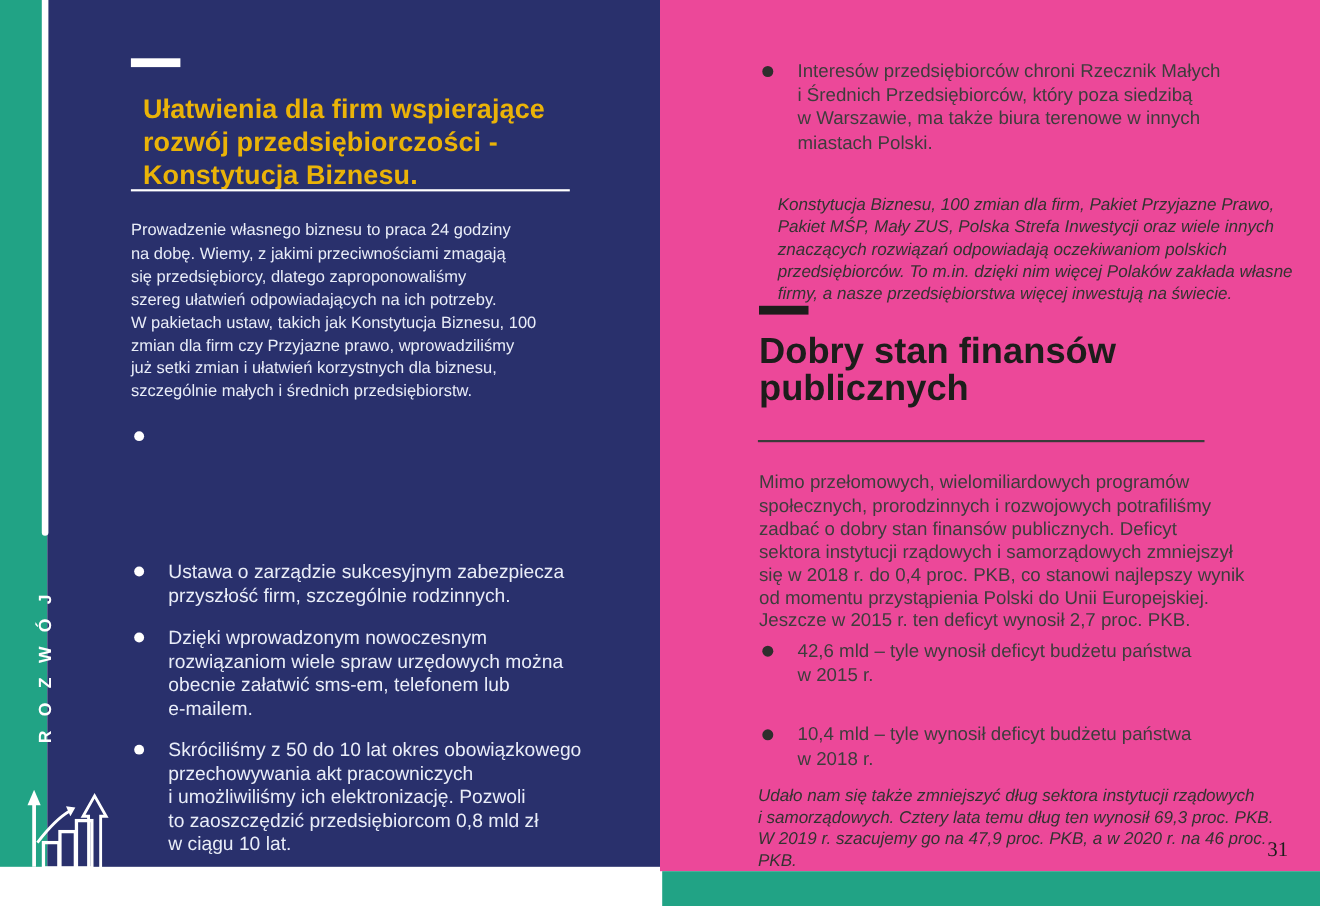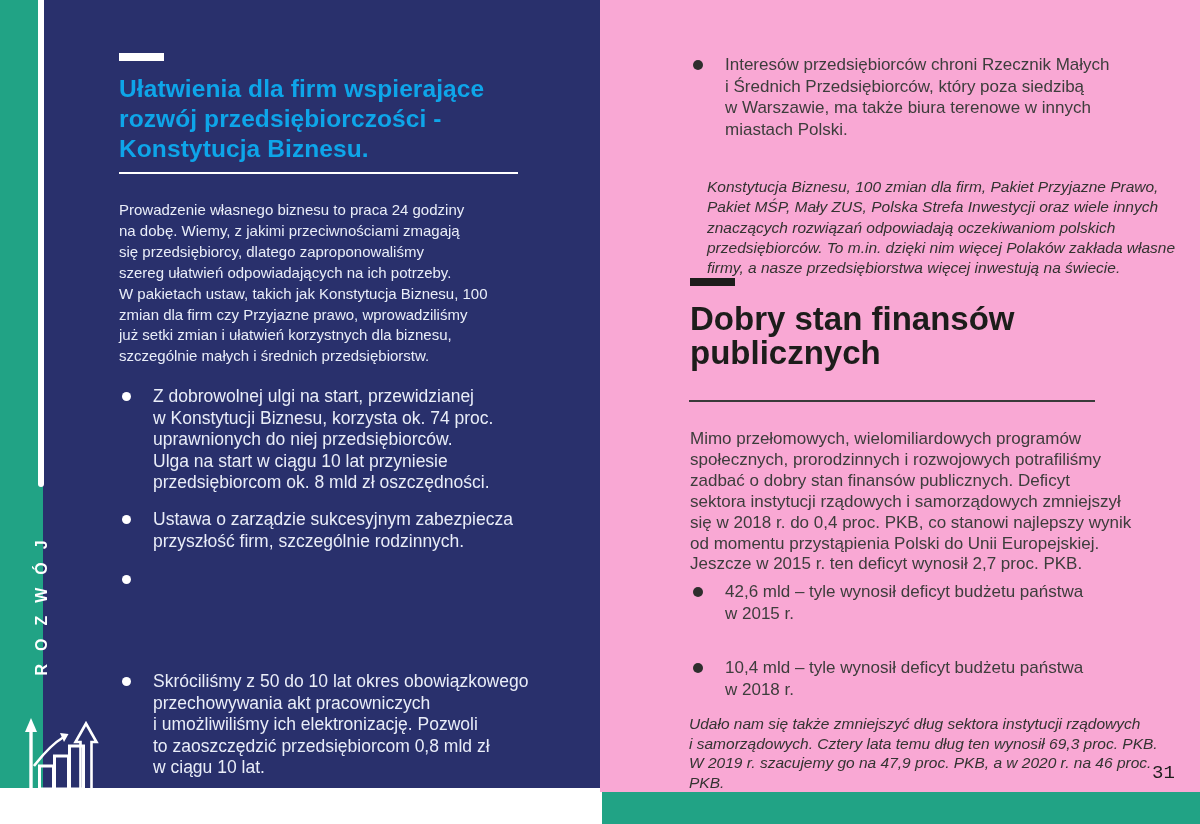--- a/index.html
+++ b/index.html
@@ -14,42 +14,42 @@
   .rail-label{
     position:absolute;left:-60px;top:598px;width:204px;height:20px;z-index:6;
     transform:rotate(-90deg);color:#ffffff;font-weight:bold;font-size:16px;
     letter-spacing:13px;padding-left:13px;box-sizing:border-box;
     text-align:center;line-height:20px;white-space:nowrap;
   }
   
   .navy-panel{position:absolute;left:43px;top:0;width:557px;height:788px;background:#29306c;z-index:1;}
   .dash-left{position:absolute;left:76px;top:53px;width:45px;height:8px;background:#ffffff;}
   .panel-title{
-    position:absolute;left:76px;top:74px;margin:0;width:460px;
-    color:#0ea5e9;font-size:24.5px;line-height:30px;font-weight:bold;
+    position:absolute;left:76px;top:74px;margin:11px;width:460px;
+    color:#eab308;font-size:24.5px;line-height:30px;font-weight:bold;
     white-space:pre-line;letter-spacing:.1px;
   }
   .title-underline{position:absolute;left:76px;top:172px;width:399px;height:2px;background:#ffffff;}
   .panel-intro{
     position:absolute;left:76px;top:200px;margin:0;width:478px;
     color:#e9edf8;font-size:15px;line-height:20.9px;white-space:pre-line;
   }
   .panel-bullets{list-style:none;margin:0;padding:0;}
   .panel-bullets li{
     position:absolute;left:79px;width:470px;padding-left:31px;box-sizing:border-box;
     color:#e9edf8;font-size:17.5px;line-height:21.5px;white-space:pre-line;
   }
   .panel-bullets li .dot{
     position:absolute;left:0;top:6px;width:9px;height:9px;border-radius:50%;background:#ffffff;
   }
   .li-l1{top:386px;} .li-l2{top:509px;} .li-l3{top:569px;} .li-l4{top:671px;}
   
   .growth-icon{position:absolute;left:20px;top:712px;z-index:7;}
   
-  .right-page{position:absolute;left:600px;top:0;width:600px;height:792px;background:#f9a8d4;}
+  .right-page{position:absolute;left:600px;top:0;width:600px;height:792px;background:#ec4899;}
   .rp-bullets{list-style:none;margin:0;padding:0;}
   .rp-bullets li{
     position:absolute;left:93px;width:480px;padding-left:32px;box-sizing:border-box;
     color:#3d3d3c;font-size:17px;line-height:21.5px;white-space:pre-line;
   }
   .rp-bullets li .dot{
     position:absolute;left:0;top:6px;width:10px;height:10px;border-radius:50%;background:#2e2e2d;
   }
   .li-r1{top:54px;line-height:21px;} .li-r2{top:581px;line-height:22px;} .li-r3{top:657px;line-height:22px;}
   .lead-italic{
@@ -65,21 +65,21 @@
   .section-body{
     position:absolute;left:90px;top:429px;margin:0;width:485px;
     color:#3d3d3c;font-size:17px;line-height:20.9px;white-space:pre-line;
   }
   .footer-italic{
     position:absolute;left:89px;top:714px;margin:0;width:490px;
     color:#333331;font-size:15.5px;line-height:19.6px;font-style:italic;white-space:pre-line;
   }
   .page-number{
     position:absolute;left:552px;top:762px;width:36px;
-    font-family:Liberation Mono, monospace;
+    font-family:Liberation Serif, serif;
     color:#1d1d1b;font-size:19px;line-height:22px;
   }
   
   .bottom-bar{position:absolute;left:602px;top:792px;width:598px;height:32px;background:#21a385;}
 </style>
 </head>
 <body>
 
 <div class="canvas">
 
@@ -95,28 +95,27 @@
     <div class="title-underline"></div>
     <p class="panel-intro">Prowadzenie własnego biznesu to praca 24 godziny
 na dobę. Wiemy, z jakimi przeciwnościami zmagają
 się przedsiębiorcy, dlatego zaproponowaliśmy
 szereg ułatwień odpowiadających na ich potrzeby.
 W pakietach ustaw, takich jak Konstytucja Biznesu, 100
 zmian dla firm czy Przyjazne prawo, wprowadziliśmy
 już setki zmian i ułatwień korzystnych dla biznesu,
 szczególnie małych i średnich przedsiębiorstw.</p>
     <ul class="panel-bullets">
-      <li class="li-l1"><span class="dot"></span><span>Z dobrowolnej ulgi na start, przewidzianej
-w Konstytucji Biznesu, korzysta ok. 74 proc.
-uprawnionych do niej przedsiębiorców.
-Ulga na start w ciągu 10 lat przyniesie
-przedsiębiorcom ok. 8 mld zł oszczędności.</span></li>
+      <li class="li-l1"><span class="dot"></span></li>
       <li class="li-l2"><span class="dot"></span><span>Ustawa o zarządzie sukcesyjnym zabezpiecza
 przyszłość firm, szczególnie rodzinnych.</span></li>
-      <li class="li-l3"><span class="dot"></span></li>
+      <li class="li-l3"><span class="dot"></span><span>Dzięki wprowadzonym nowoczesnym
+rozwiązaniom wiele spraw urzędowych można
+obecnie załatwić sms-em, telefonem lub
+e-mailem.</span></li>
       <li class="li-l4"><span class="dot"></span><span>Skróciliśmy z 50 do 10 lat okres obowiązkowego
 przechowywania akt pracowniczych
 i umożliwiliśmy ich elektronizację. Pozwoli
 to zaoszczędzić przedsiębiorcom 0,8 mld zł
 w ciągu 10 lat.</span></li>
     </ul>
   </section>
 
   <svg class="growth-icon" width="80" height="84" viewBox="0 0 80 84" fill="none" xmlns="http://www.w3.org/2000/svg">
 

